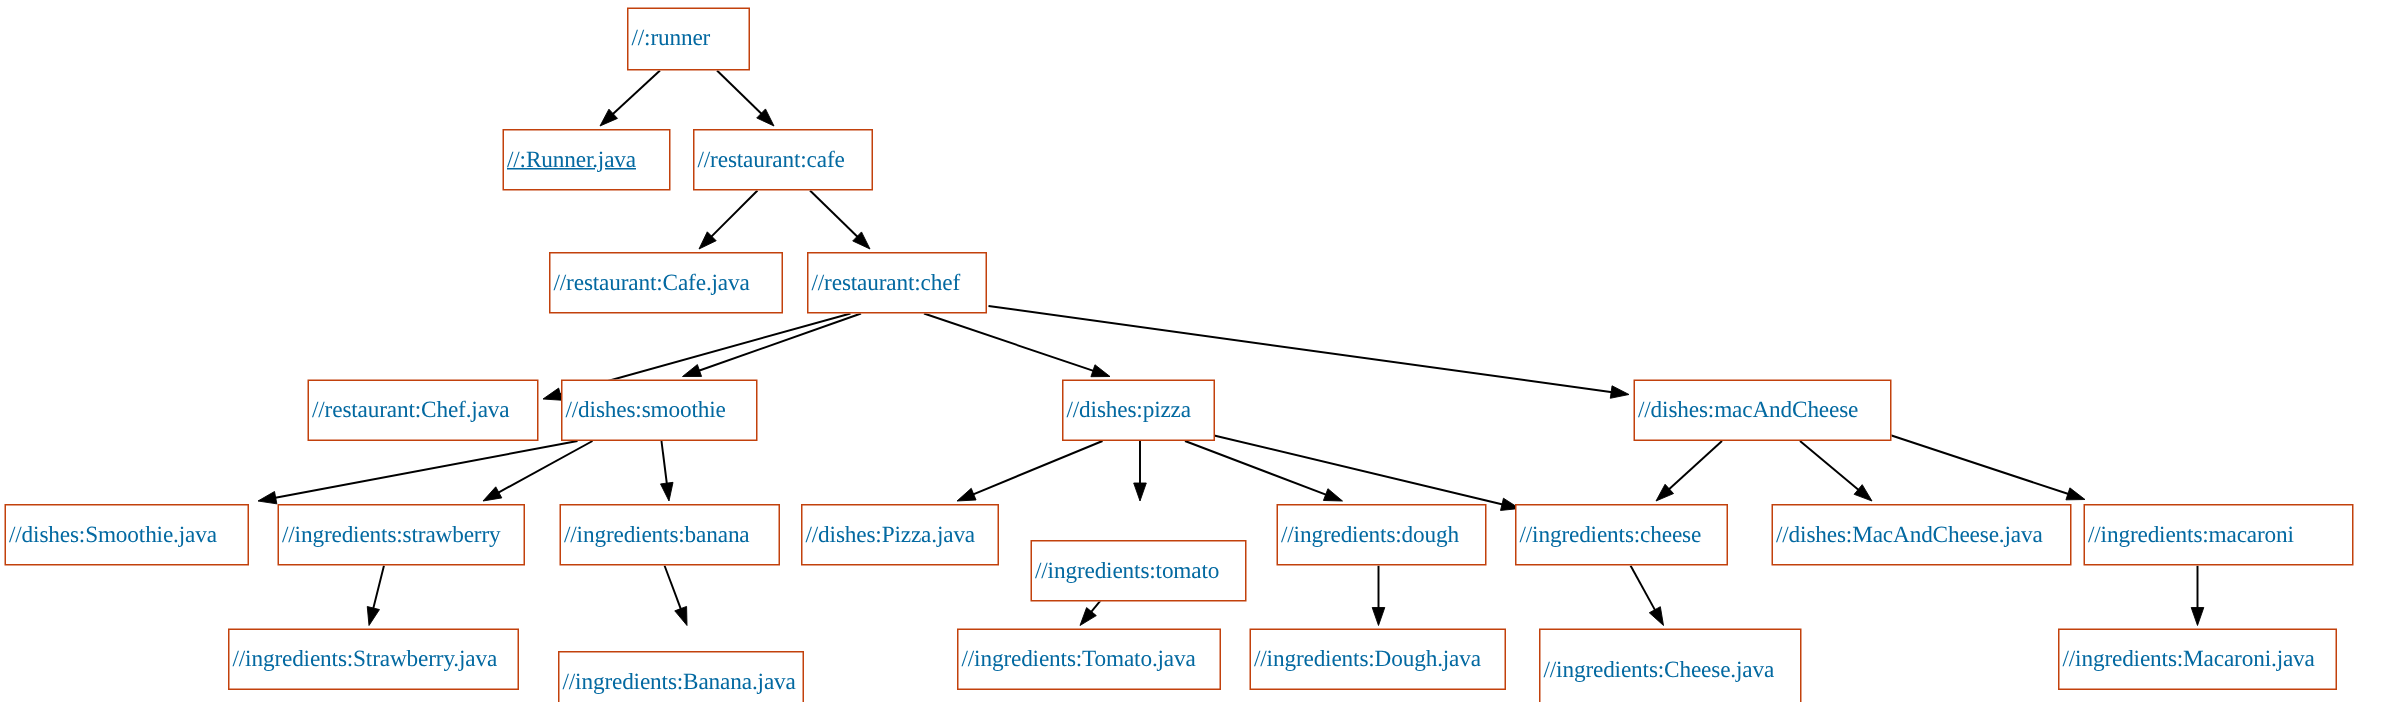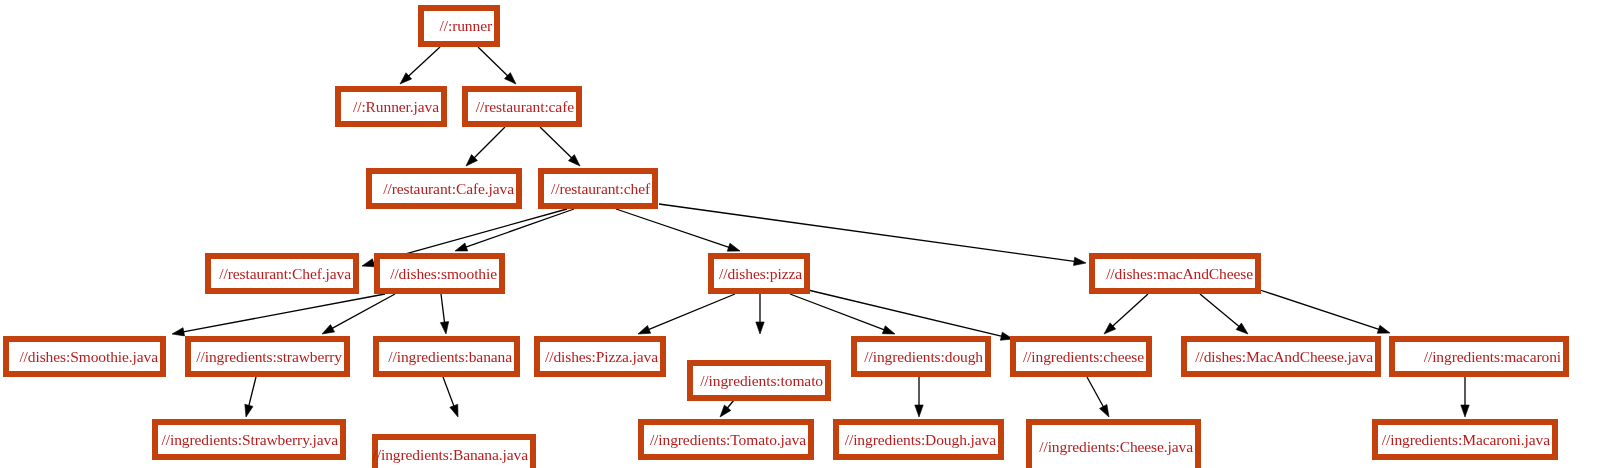--- a/index.html
+++ b/index.html
@@ -28,26 +28,26 @@
     fill: none;
   }
   .edge-head {
     fill: #000000;
     stroke: #000000;
     stroke-width: 0.6;
   }
   .node {
     position: absolute;
     box-sizing: border-box;
-    border: 6px solid #c2410c;
+    border: 1px solid #c2410c;
     background: #ffffff;
     display: flex;
     align-items: center;
-    justify-content: flex-end;
-    color: #b91c1c;
+    justify-content: flex-start;
+    color: #0369a1;
     font-size: 15.5px;
     line-height: 1;
     white-space: nowrap;
     letter-spacing: -0.1px;
   }
   .node-label {
     display: block;
     padding: 0 2px;
   }
 </style>
@@ -150,39 +150,39 @@
       </g>
       <g>
         <line class="edge-line" x1="1465" y1="377" x2="1465" y2="407"></line>
         <polygon class="edge-head" points="1465,417 1460.8,405 1469.2,405"></polygon>
       </g>
     </svg>
   <div id="node-layer">
       <div class="node" style="left: 418px; top: 5px; width: 82px; height: 42px;">
         <span class="node-label">//:runner</span>
       </div>
-      <div class="node" style="left: 335px; top: 86px; width: 112px; height: 41px;">
+      <div class="node" style="left: 335px; top: 86px; width: 112px; height: 41px; text-decoration: underline;">
         <span class="node-label">//:Runner.java</span>
       </div>
       <div class="node" style="left: 462px; top: 86px; width: 120px; height: 41px;">
         <span class="node-label">//restaurant:cafe</span>
       </div>
       <div class="node" style="left: 366px; top: 168px; width: 156px; height: 41px;">
         <span class="node-label">//restaurant:Cafe.java</span>
       </div>
       <div class="node" style="left: 538px; top: 168px; width: 120px; height: 41px;">
         <span class="node-label">//restaurant:chef</span>
       </div>
       <div class="node" style="left: 205px; top: 253px; width: 154px; height: 41px;">
         <span class="node-label">//restaurant:Chef.java</span>
       </div>
       <div class="node" style="left: 374px; top: 253px; width: 131px; height: 41px;">
         <span class="node-label">//dishes:smoothie</span>
       </div>
-      <div class="node" style="left: 708px; top: 253px; width: 102px; height: 41px; padding-left: 24px;">
+      <div class="node" style="left: 708px; top: 253px; width: 102px; height: 41px;">
         <span class="node-label">//dishes:pizza</span>
       </div>
       <div class="node" style="left: 1089px; top: 253px; width: 172px; height: 41px;">
         <span class="node-label">//dishes:macAndCheese</span>
       </div>
       <div class="node" style="left: 3px; top: 336px; width: 163px; height: 41px;">
         <span class="node-label">//dishes:Smoothie.java</span>
       </div>
       <div class="node" style="left: 185px; top: 336px; width: 165px; height: 41px;">
         <span class="node-label">//ingredients:strawberry</span>

